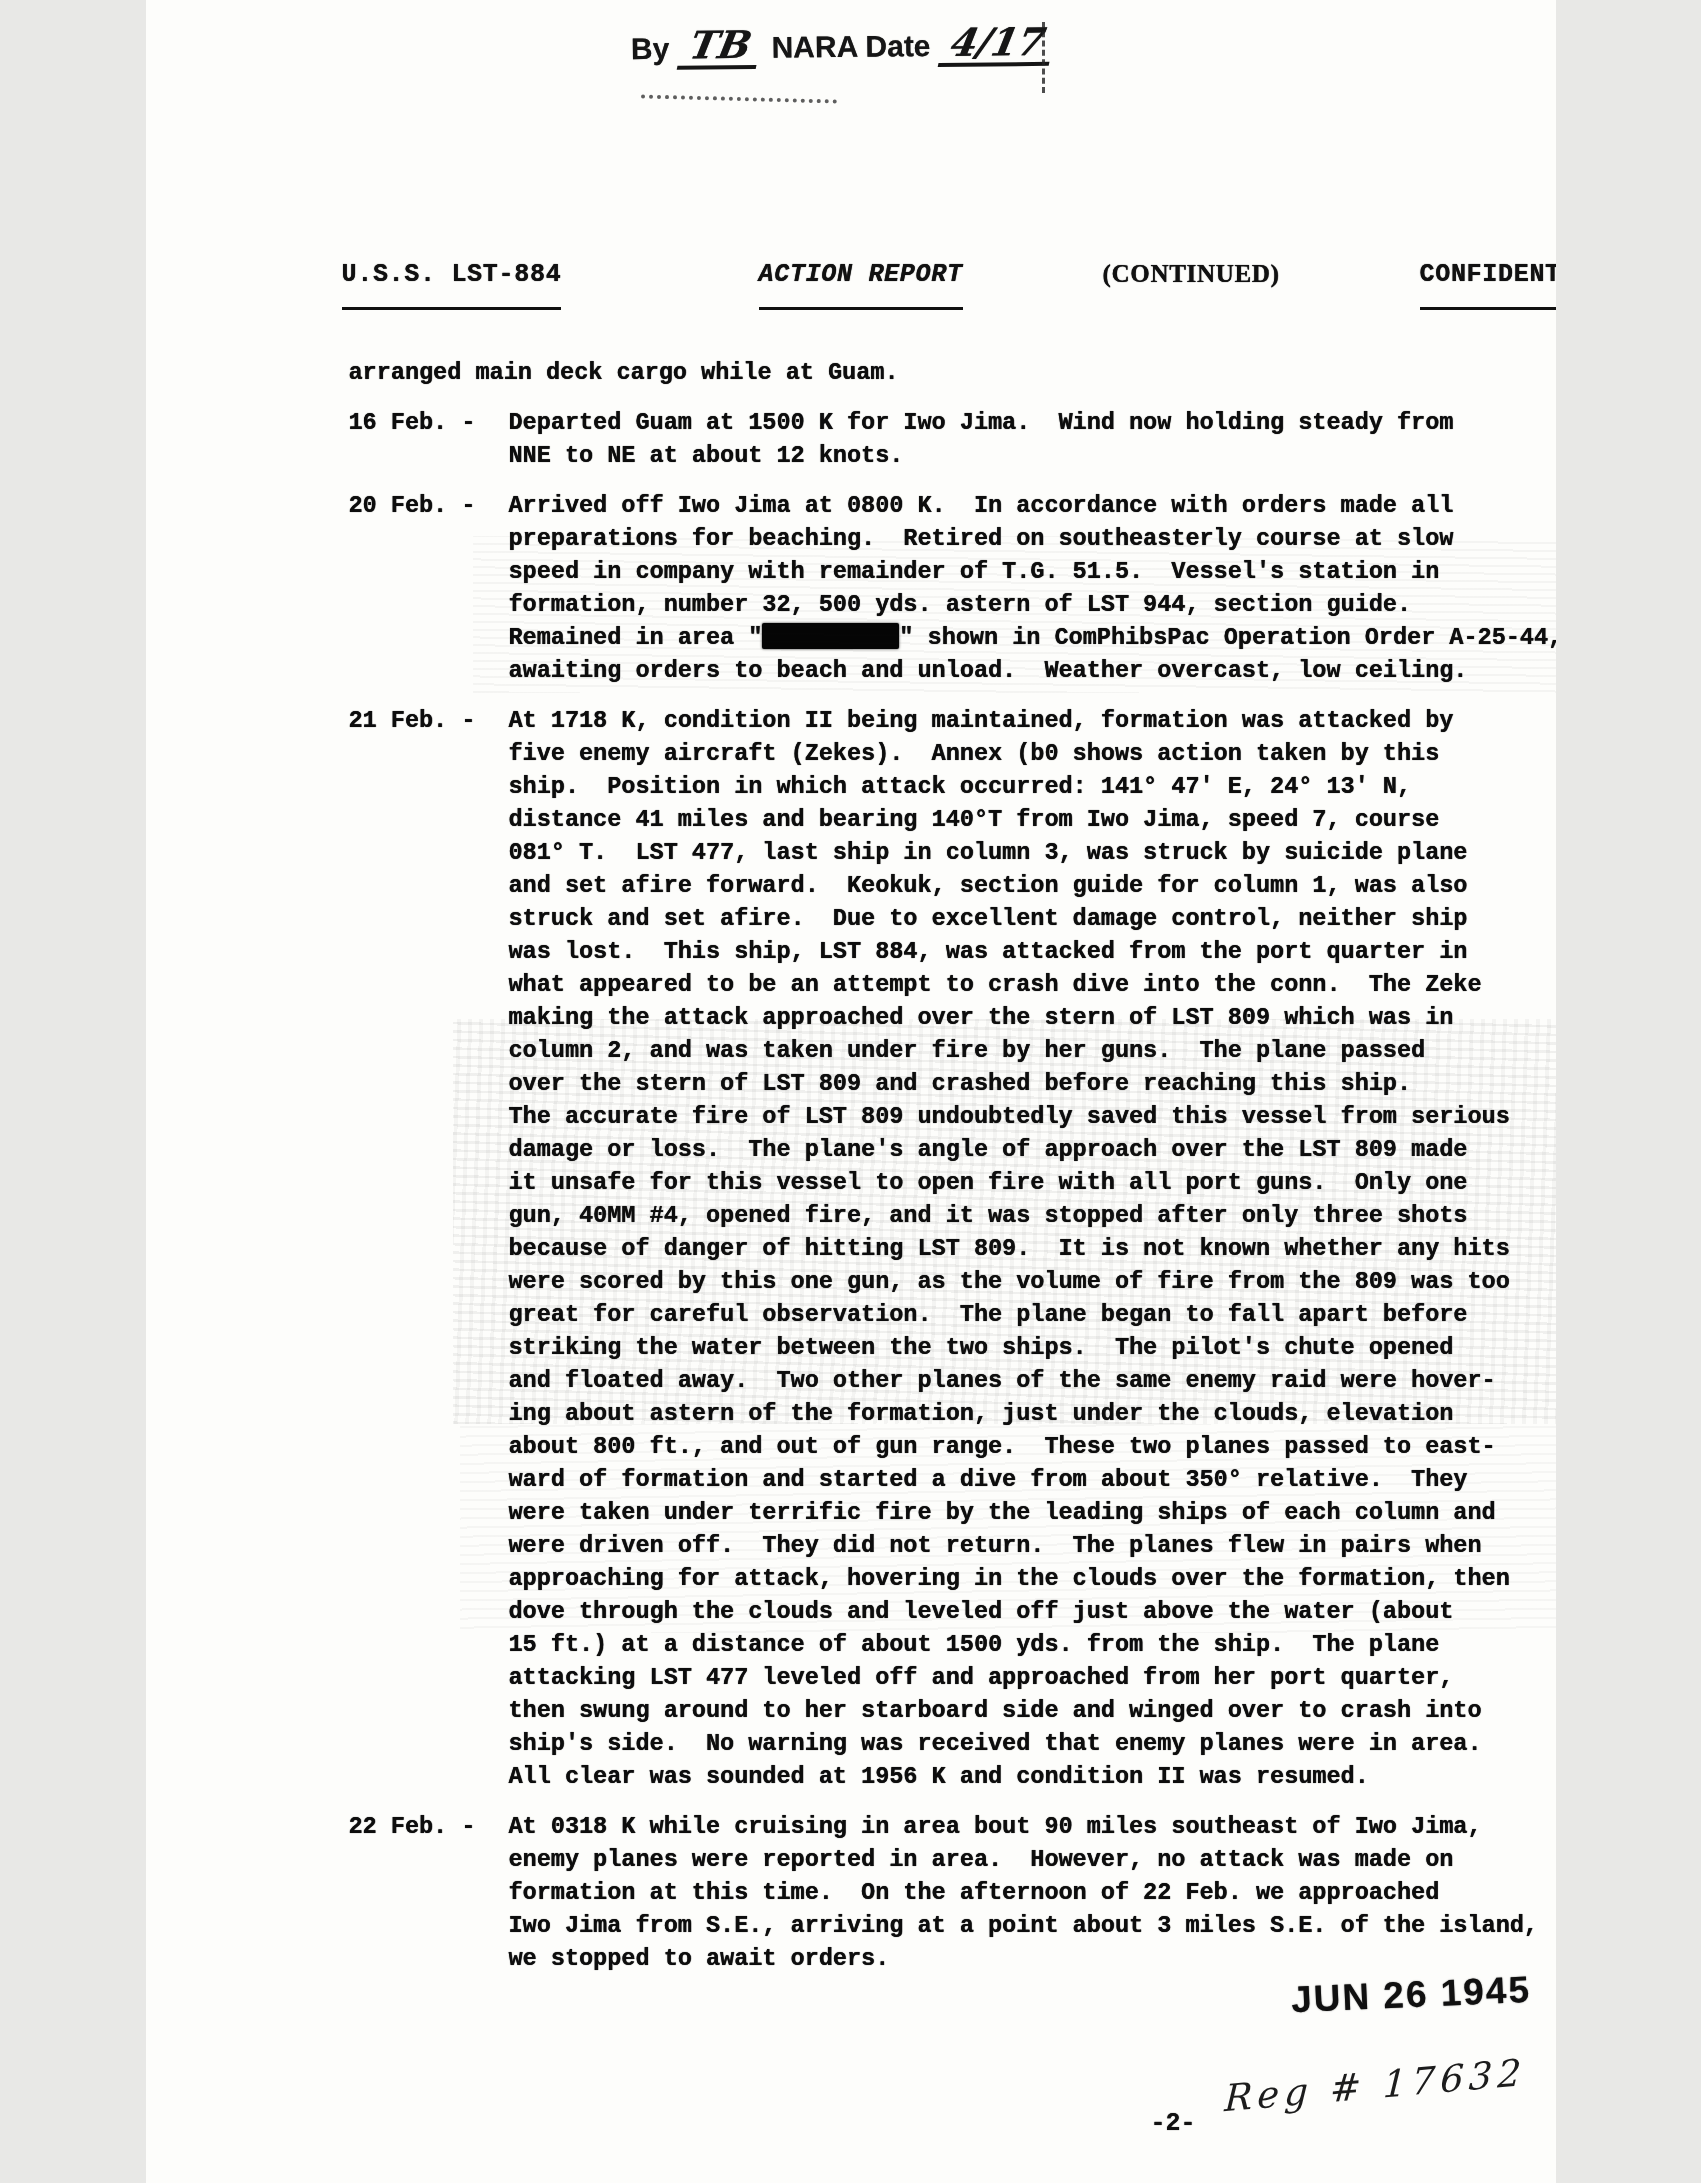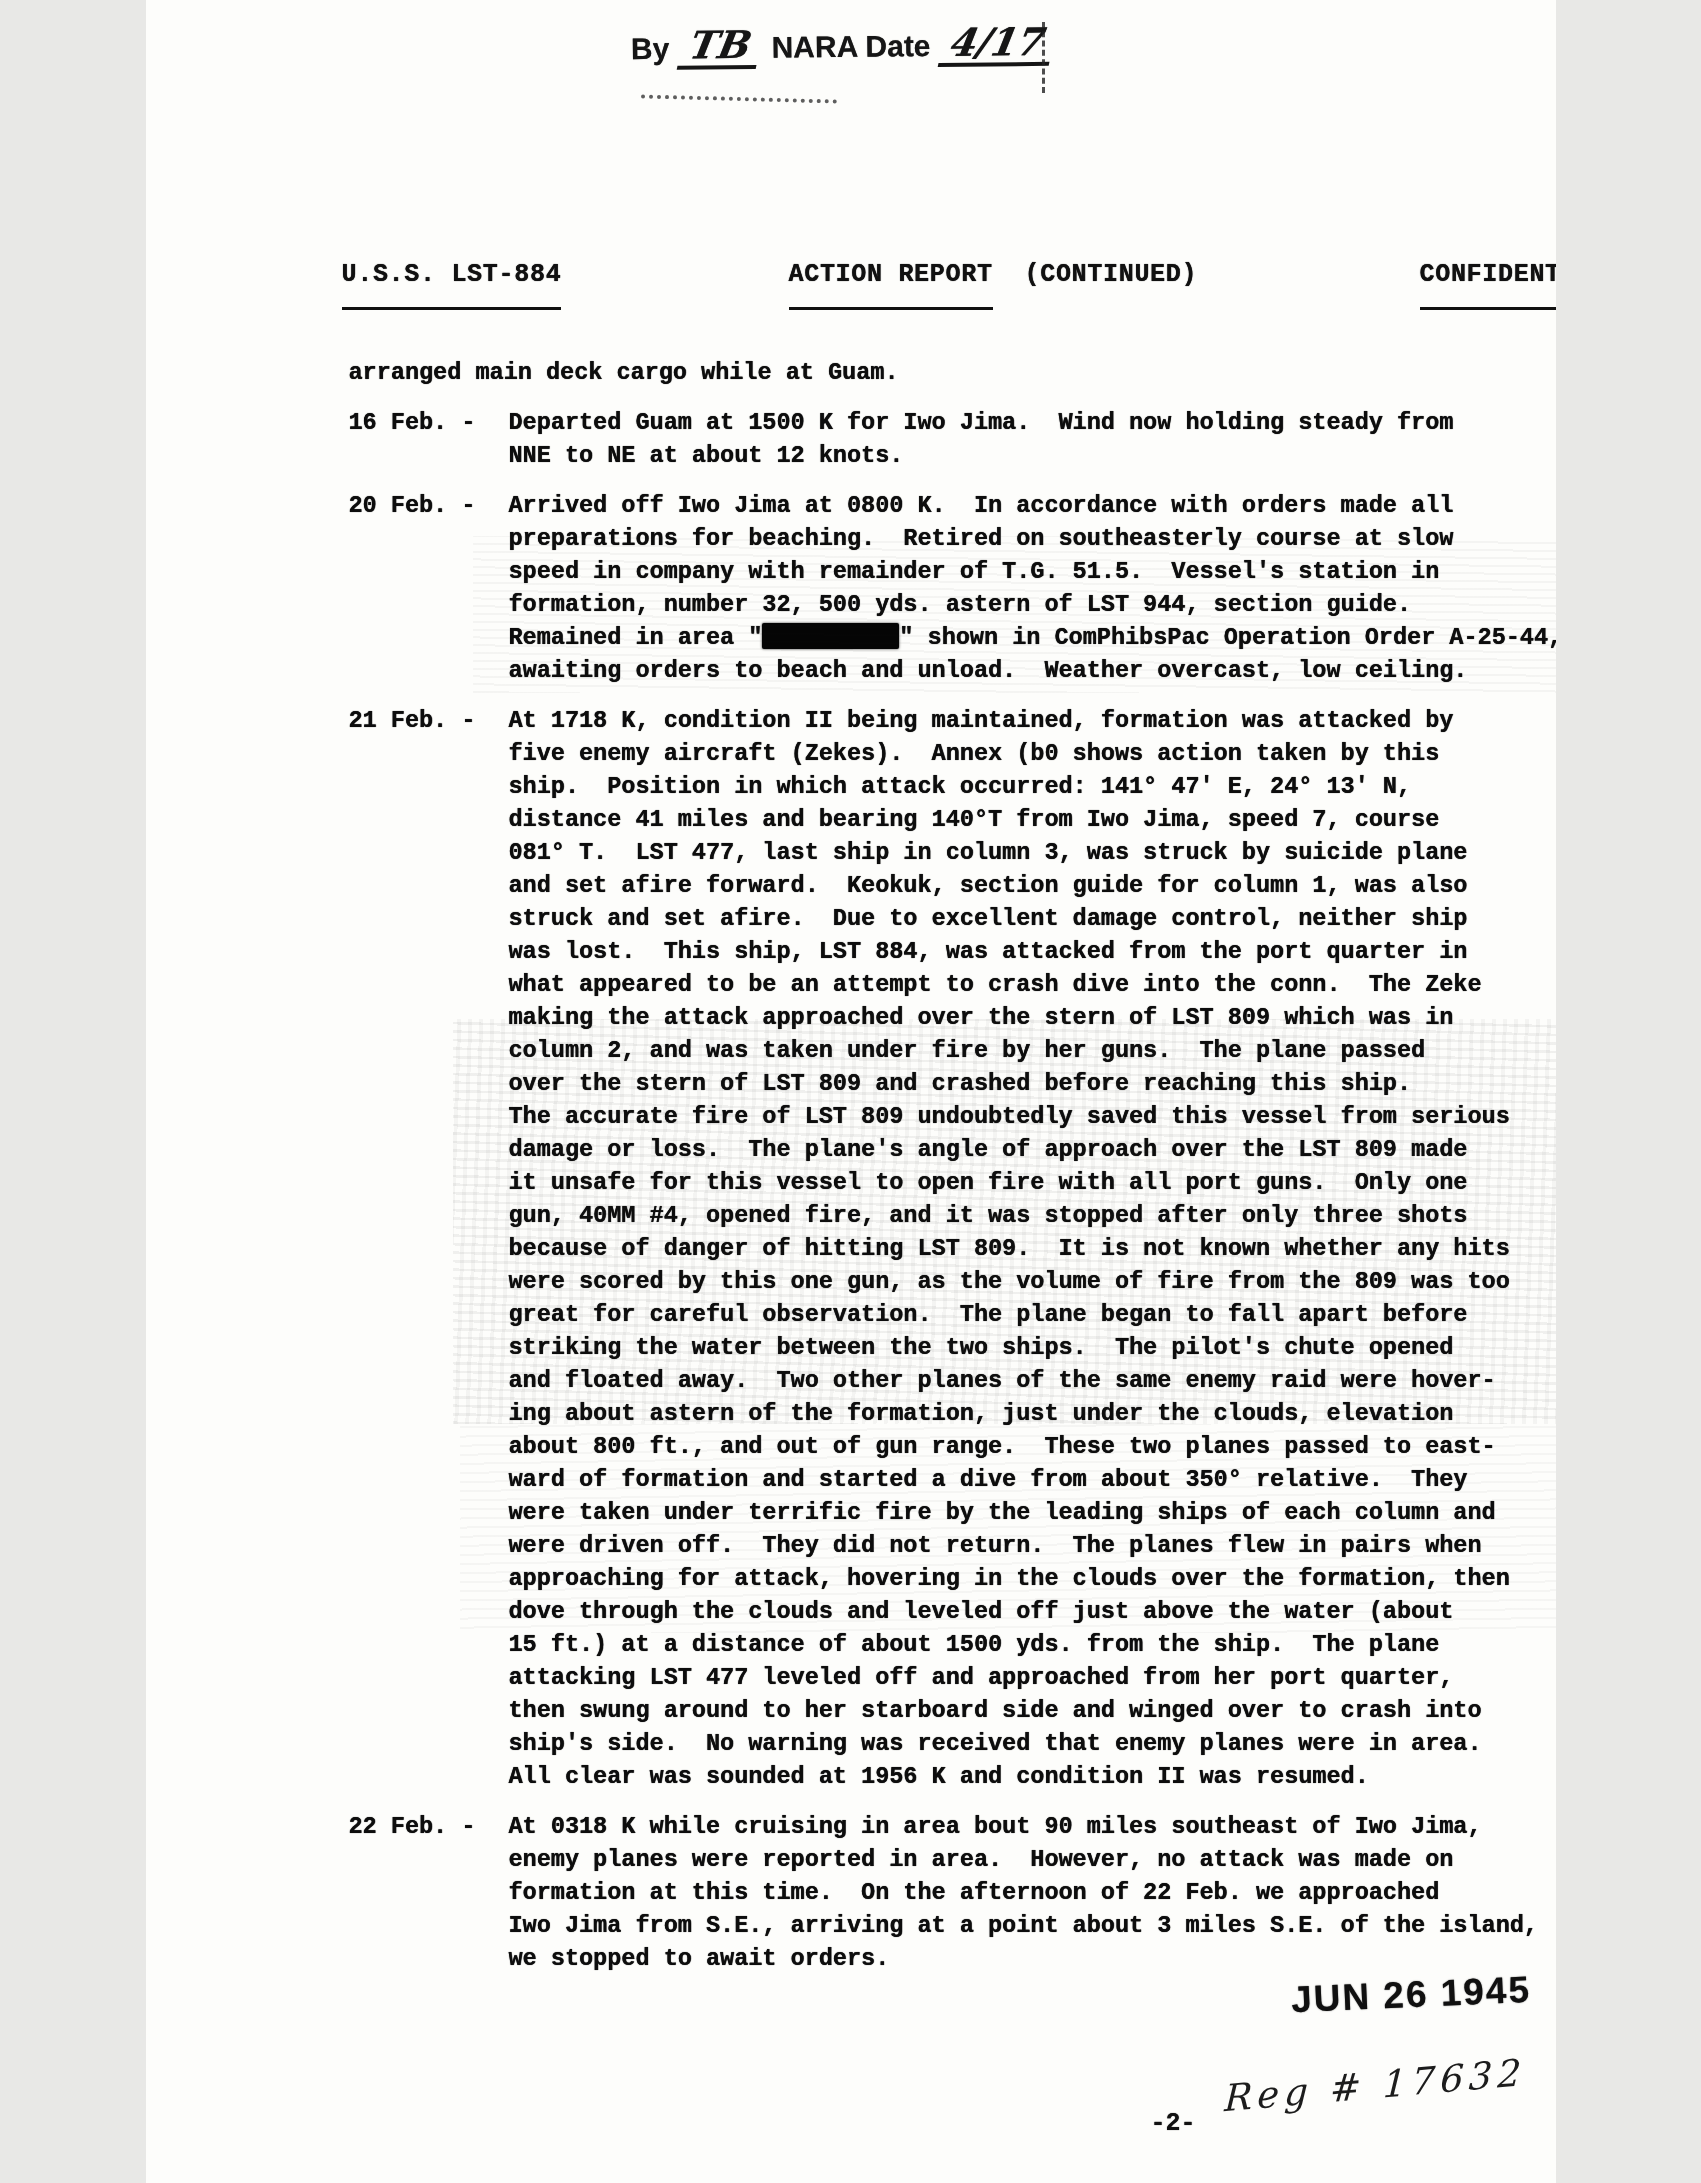--- a/index.html
+++ b/index.html
@@ -39,22 +39,22 @@
     position:absolute;left:896px;top:22px;height:71px;width:0;
     border-left:3.9px dashed #222;opacity:.8;
   }
   
   .doc-header{position:absolute;top:260px;left:0;width:100%;height:46px;
     font-size:25px;font-weight:700;letter-spacing:0.7px;
     text-shadow:0 0 1px rgba(0,0,0,.85), 0.3px 0.3px 0 rgba(0,0,0,.45);}
   .doc-header span{position:absolute;white-space:pre;}
   .u{border-bottom:3.9px solid #111;padding-bottom:18px;}
   .hdr-ship{left:196px;}
-  .hdr-title{left:643px;}
-  .hdr-cont{left:879px;}
+  .hdr-title{left:613px;font-style:italic;}
+  .hdr-cont{left:957px;font-family:Liberation Serif, serif;}
   .hdr-class{left:1274px;}
   
   .doc-body{
     position:absolute;left:203px;top:356px;width:1391px;
     font-size:23.5px;font-weight:700;line-height:33px;
     text-shadow:0 0 0.9px rgba(0,0,0,.9), 0.4px 0.4px 0 rgba(0,0,0,.4);
     color:#0d0d0d;
   }
   .tline,.entry-date,.cont-line{white-space:pre-wrap;}
   .entry{display:flex;margin-top:17px;}

